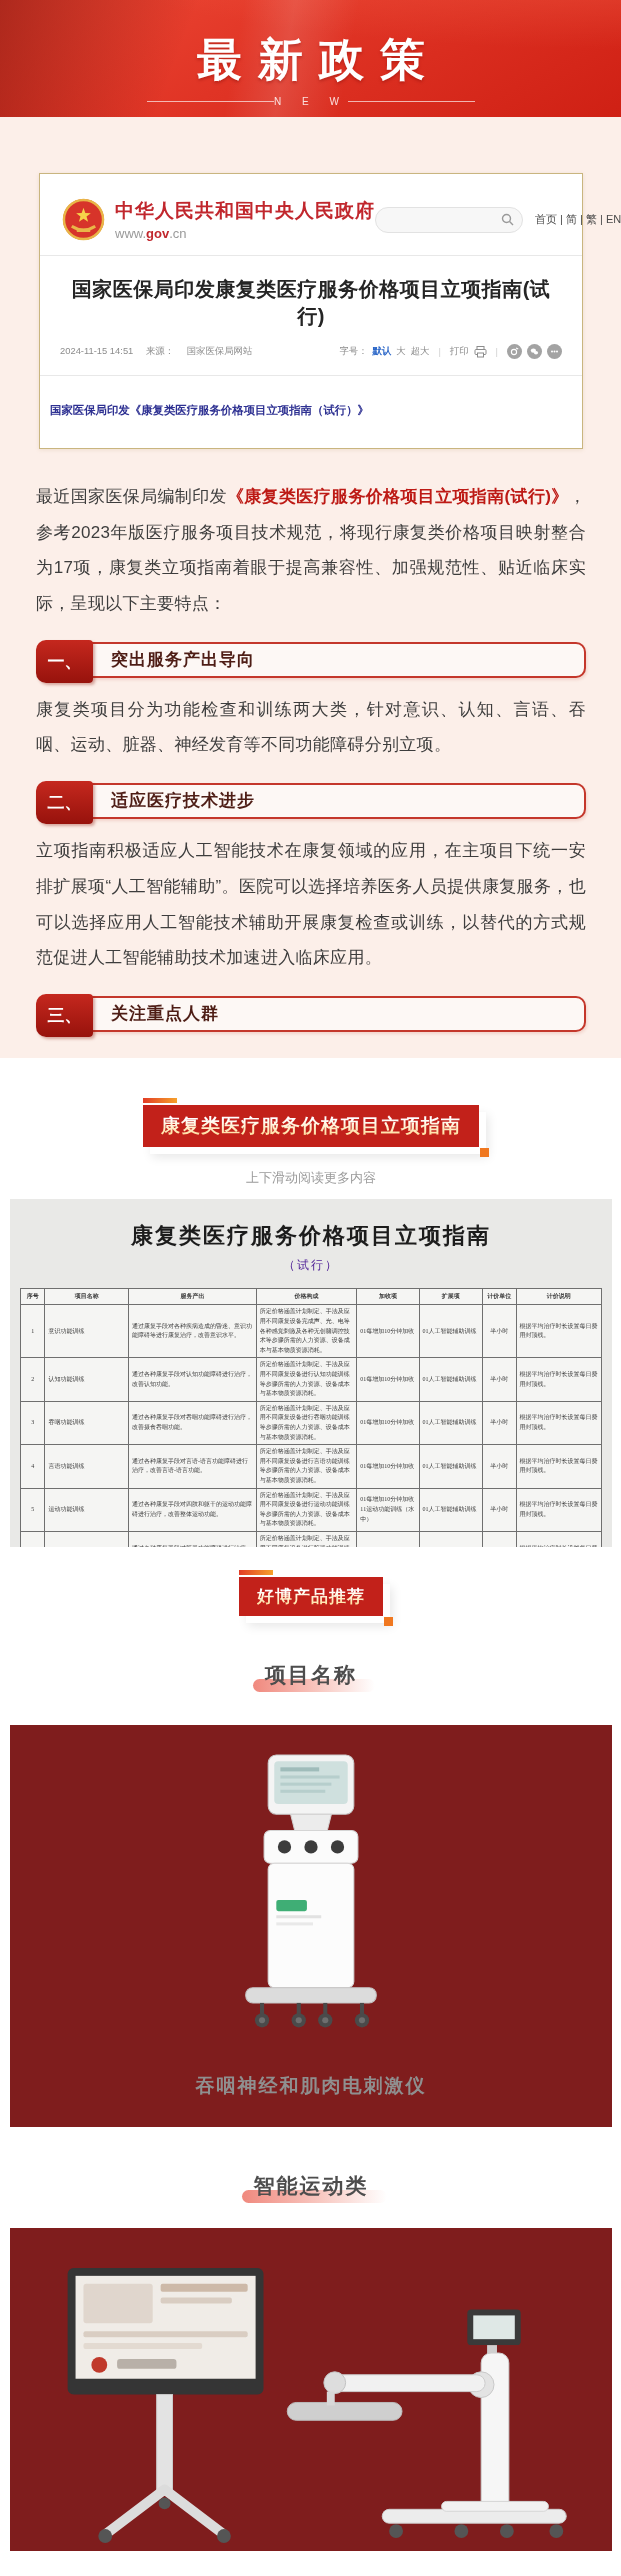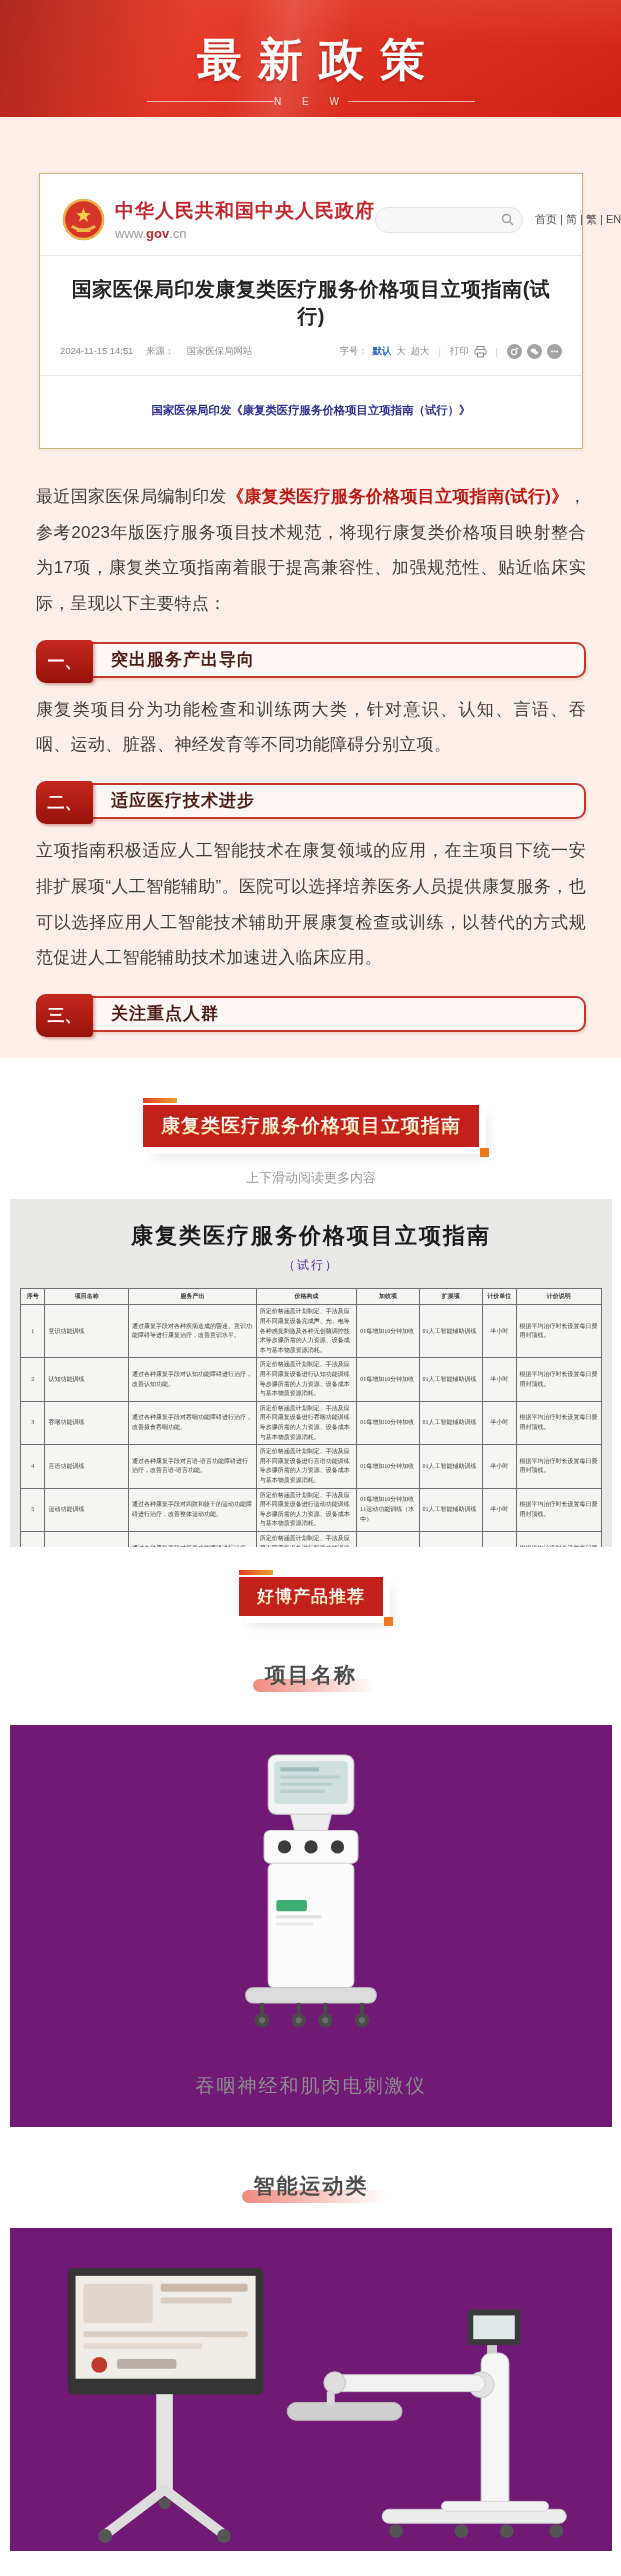--- a/index.html
+++ b/index.html
@@ -35,21 +35,21 @@
   .gov-nav { font-size:11px; color:#4a4a4a; margin-left:12px; white-space:nowrap; }
   .gov-divider { height:1px; background:#e8e8e8; margin:4px 0 0; }
   .gov-article-title { text-align:center; font-size:20px; font-weight:600; color:#252525; padding:20px 26px 10px; letter-spacing:0.5px; }
   .gov-meta { display:flex; align-items:center; padding:4px 20px 12px; font-size:9.4px; color:#8c8c8c; }
   .gov-meta .left span { margin-right:10px; }
   .gov-meta .right { margin-left:auto; display:flex; align-items:center; gap:5px; }
   .gov-meta .fz-default { color:#2a66c8; font-weight:bold; }
   .gov-meta .sep { color:#cfcfcf; margin:0 4px; }
   .share-ic { width:15px; height:15px; border-radius:50%; background:#a3a3a3; display:inline-flex; align-items:center; justify-content:center; }
   .share-ic svg { display:block; }
-  .gov-link-row { text-align:center; padding:24px 10px 30px; }
+  .gov-link-row { text-align:left; padding:24px 10px 30px; }
   .gov-link { color:#2e3192; font-size:11.4px; font-weight:bold; text-decoration:none; }
 
   
   .para { font-size:17px; line-height:2.1; color:#3d3d3d; text-align:justify; margin:30px 36px 0; letter-spacing:0.3px; }
   .para .hl { color:#bd1a15; font-weight:bold; }
 
   
   .sec-head { position:relative; margin:20px 36px 0; height:36px; border:2px solid #c4372b; border-radius:10px; background:#fdf8f5; box-shadow:1px 2px 3px rgba(190,60,40,.15); }
   .sec-badge { position:absolute; left:-2px; top:-4px; width:57px; height:43px; background:linear-gradient(180deg,#c5281e,#97120c); border-radius:10px 4px 4px 10px; color:#fff; font-size:17px; font-weight:bold; display:flex; align-items:center; justify-content:center; box-shadow:2px 2px 3px rgba(140,25,12,.35); }
   .sec-title { margin-left:73px; line-height:32px; font-size:17px; font-weight:bold; color:#4e1d15; letter-spacing:1px; }
@@ -76,21 +76,21 @@
   table.guide td:nth-child(1), table.guide td:nth-child(7) { text-align:center; }
   table.guide th:nth-child(1){width:4.2%} table.guide th:nth-child(2){width:14.4%}
   table.guide th:nth-child(3){width:22%}  table.guide th:nth-child(4){width:17.3%}
   table.guide th:nth-child(5){width:10.7%} table.guide th:nth-child(6){width:10.9%}
   table.guide th:nth-child(7){width:5.8%}  table.guide th:nth-child(8){width:14.7%}
 
   
   .cat-title { position:relative; width:max-content; margin:45px auto 0; font-size:21px; font-weight:bold; color:#4d4d4d; letter-spacing:2px; z-index:1; }
   .cat-swoosh { position:absolute; left:-12px; right:-18px; bottom:-3px; height:13px; border-radius:8px; z-index:-1;
     background:linear-gradient(90deg,#f0897e 0%, #f8c9c2 55%, rgba(250,220,214,0) 100%); }
-  .product-block { margin:36px 10px 0; background:#701a75; text-align:center; }
+  .product-block { margin:36px 10px 0; background:#7f1d1d; text-align:center;font-weight:bold; }
   .product-figure { padding-top:26px; }
   .product-caption { color:#8f8f8f; font-size:19px; letter-spacing:2px; padding:12px 0 28px; }
   .pb2 { margin-top:28px; }
 </style>
 </head>
 <body>
 
 <div class="page">
 
   <header class="hero">

